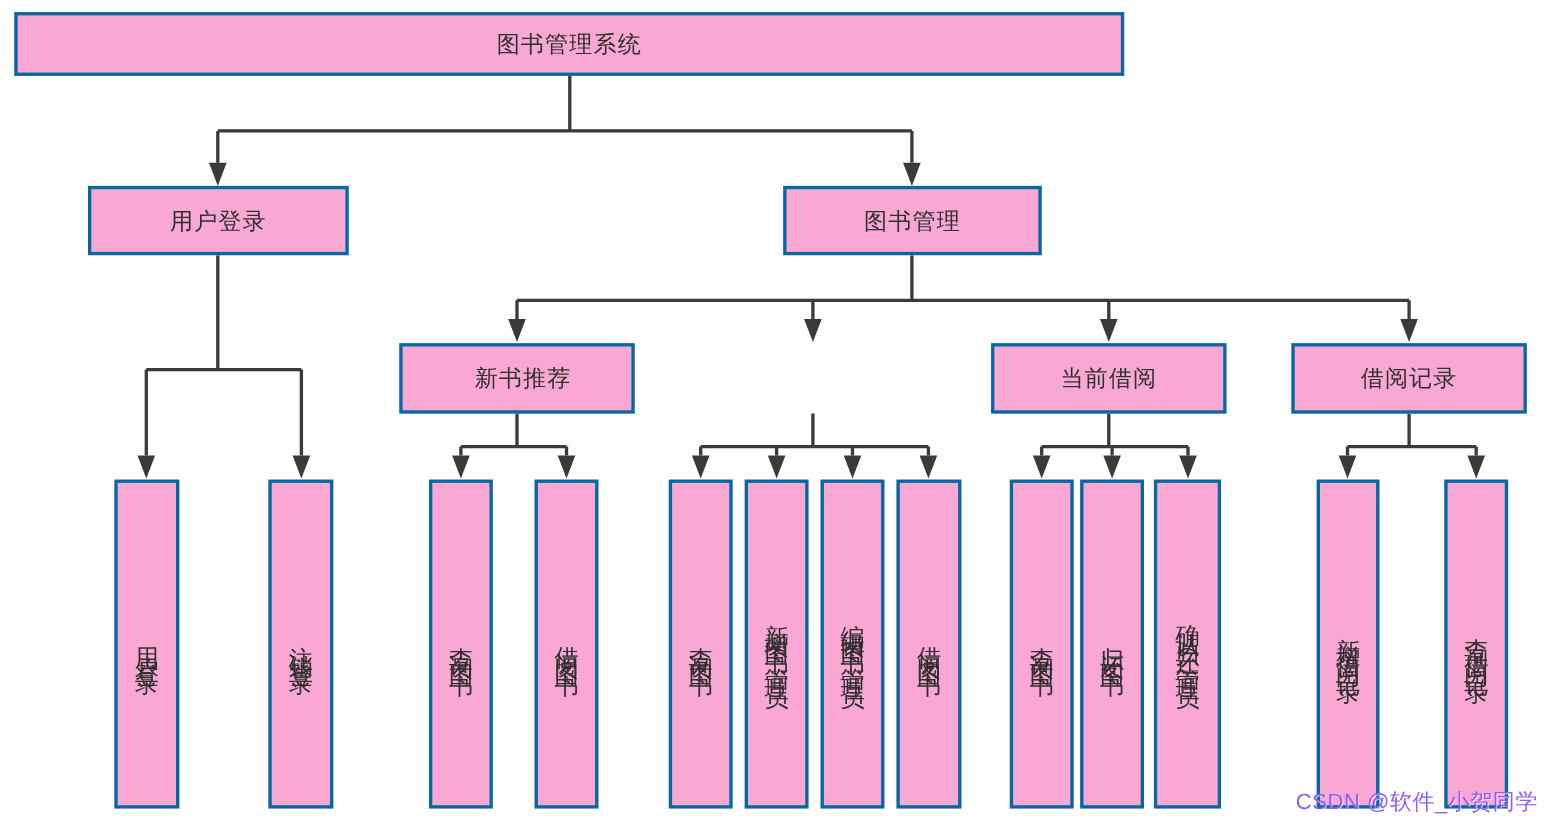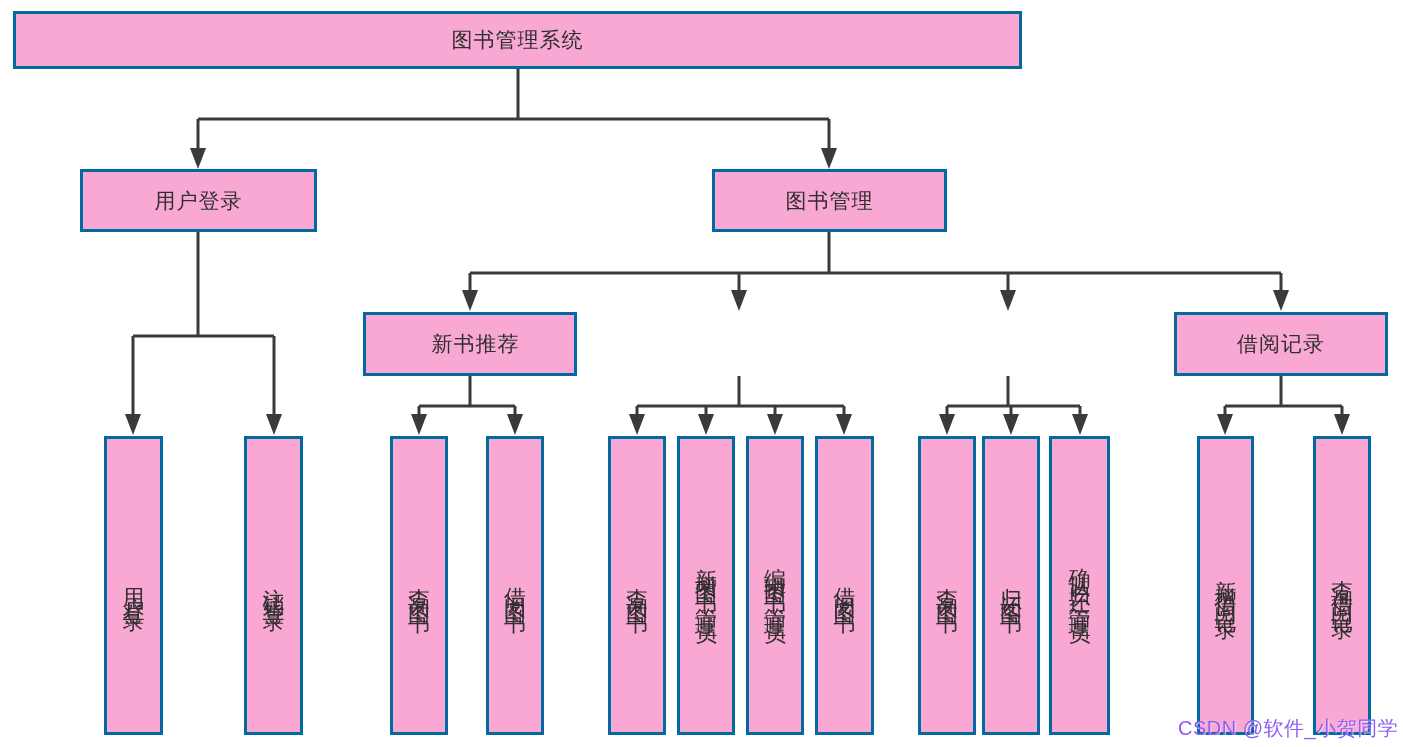--- a/index.html
+++ b/index.html
@@ -89,20 +89,21 @@
       <polygon points="1334,414 1350,414 1342,435"></polygon>
     </g>
   </svg>
 
   <div class="box hbox" style="left:13px; top:11px; width:1009px; height:58px;">图书管理系统</div>
 
   <div class="box hbox" style="left:80px; top:169px; width:237px; height:63px;">用户登录</div>
   <div class="box hbox" style="left:712px; top:169px; width:235px; height:63px;">图书管理</div>
 
   <div class="box hbox" style="left:363px; top:312px; width:214px; height:64px;padding-left:11px;">新书推荐</div>
+  <div class="box hbox" style="left:901px; top:312px; width:214px; height:64px;">当前借阅</div>
   <div class="box hbox" style="left:1174px; top:312px; width:214px; height:64px;">借阅记录</div>
 
   <div class="box vbox" style="left:104px; top:436px; width:59px; height:299px;">用户登录</div>
   <div class="box vbox" style="left:244px; top:436px; width:59px; height:299px;">注销登录</div>
 
   <div class="box vbox" style="left:390px; top:436px; width:58px; height:299px;">查询图书</div>
   <div class="box vbox" style="left:486px; top:436px; width:58px; height:299px;">借阅图书</div>
 
   <div class="box vbox" style="left:608px; top:436px; width:58px; height:299px;">查询图书</div>
   <div class="box vbox" style="left:677px; top:436px; width:58px; height:299px;">新增图书（管理员）</div>

